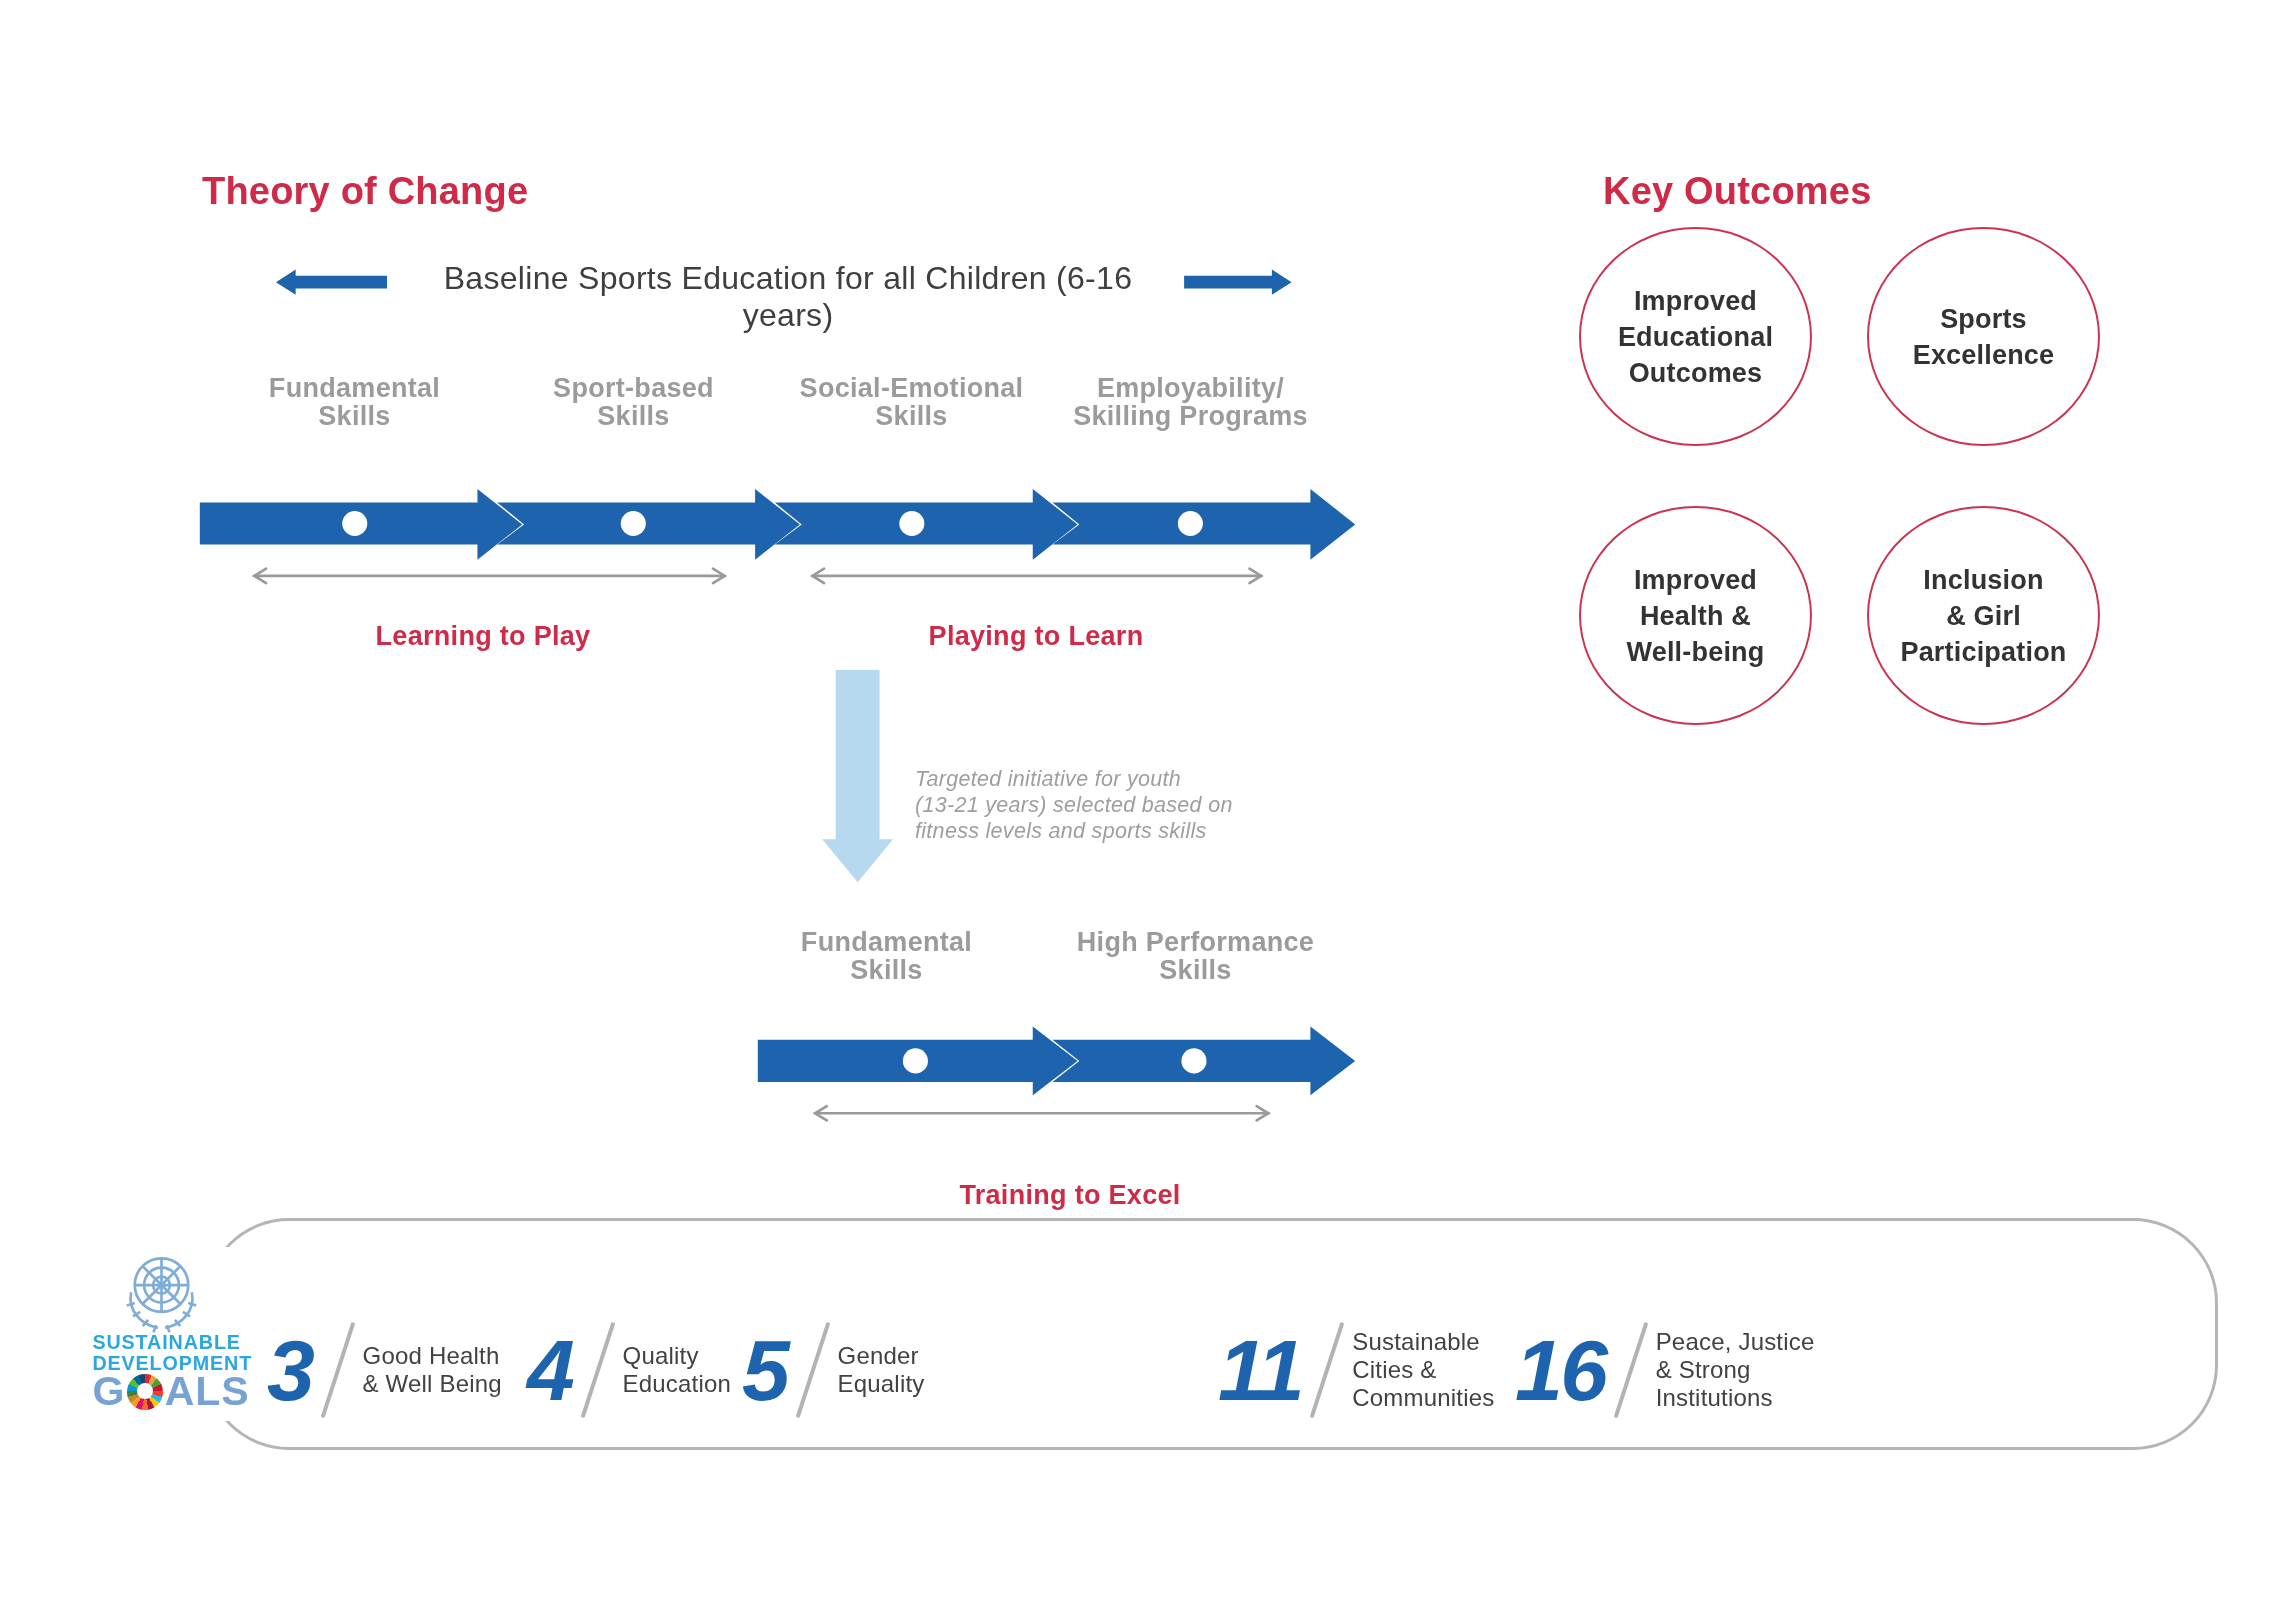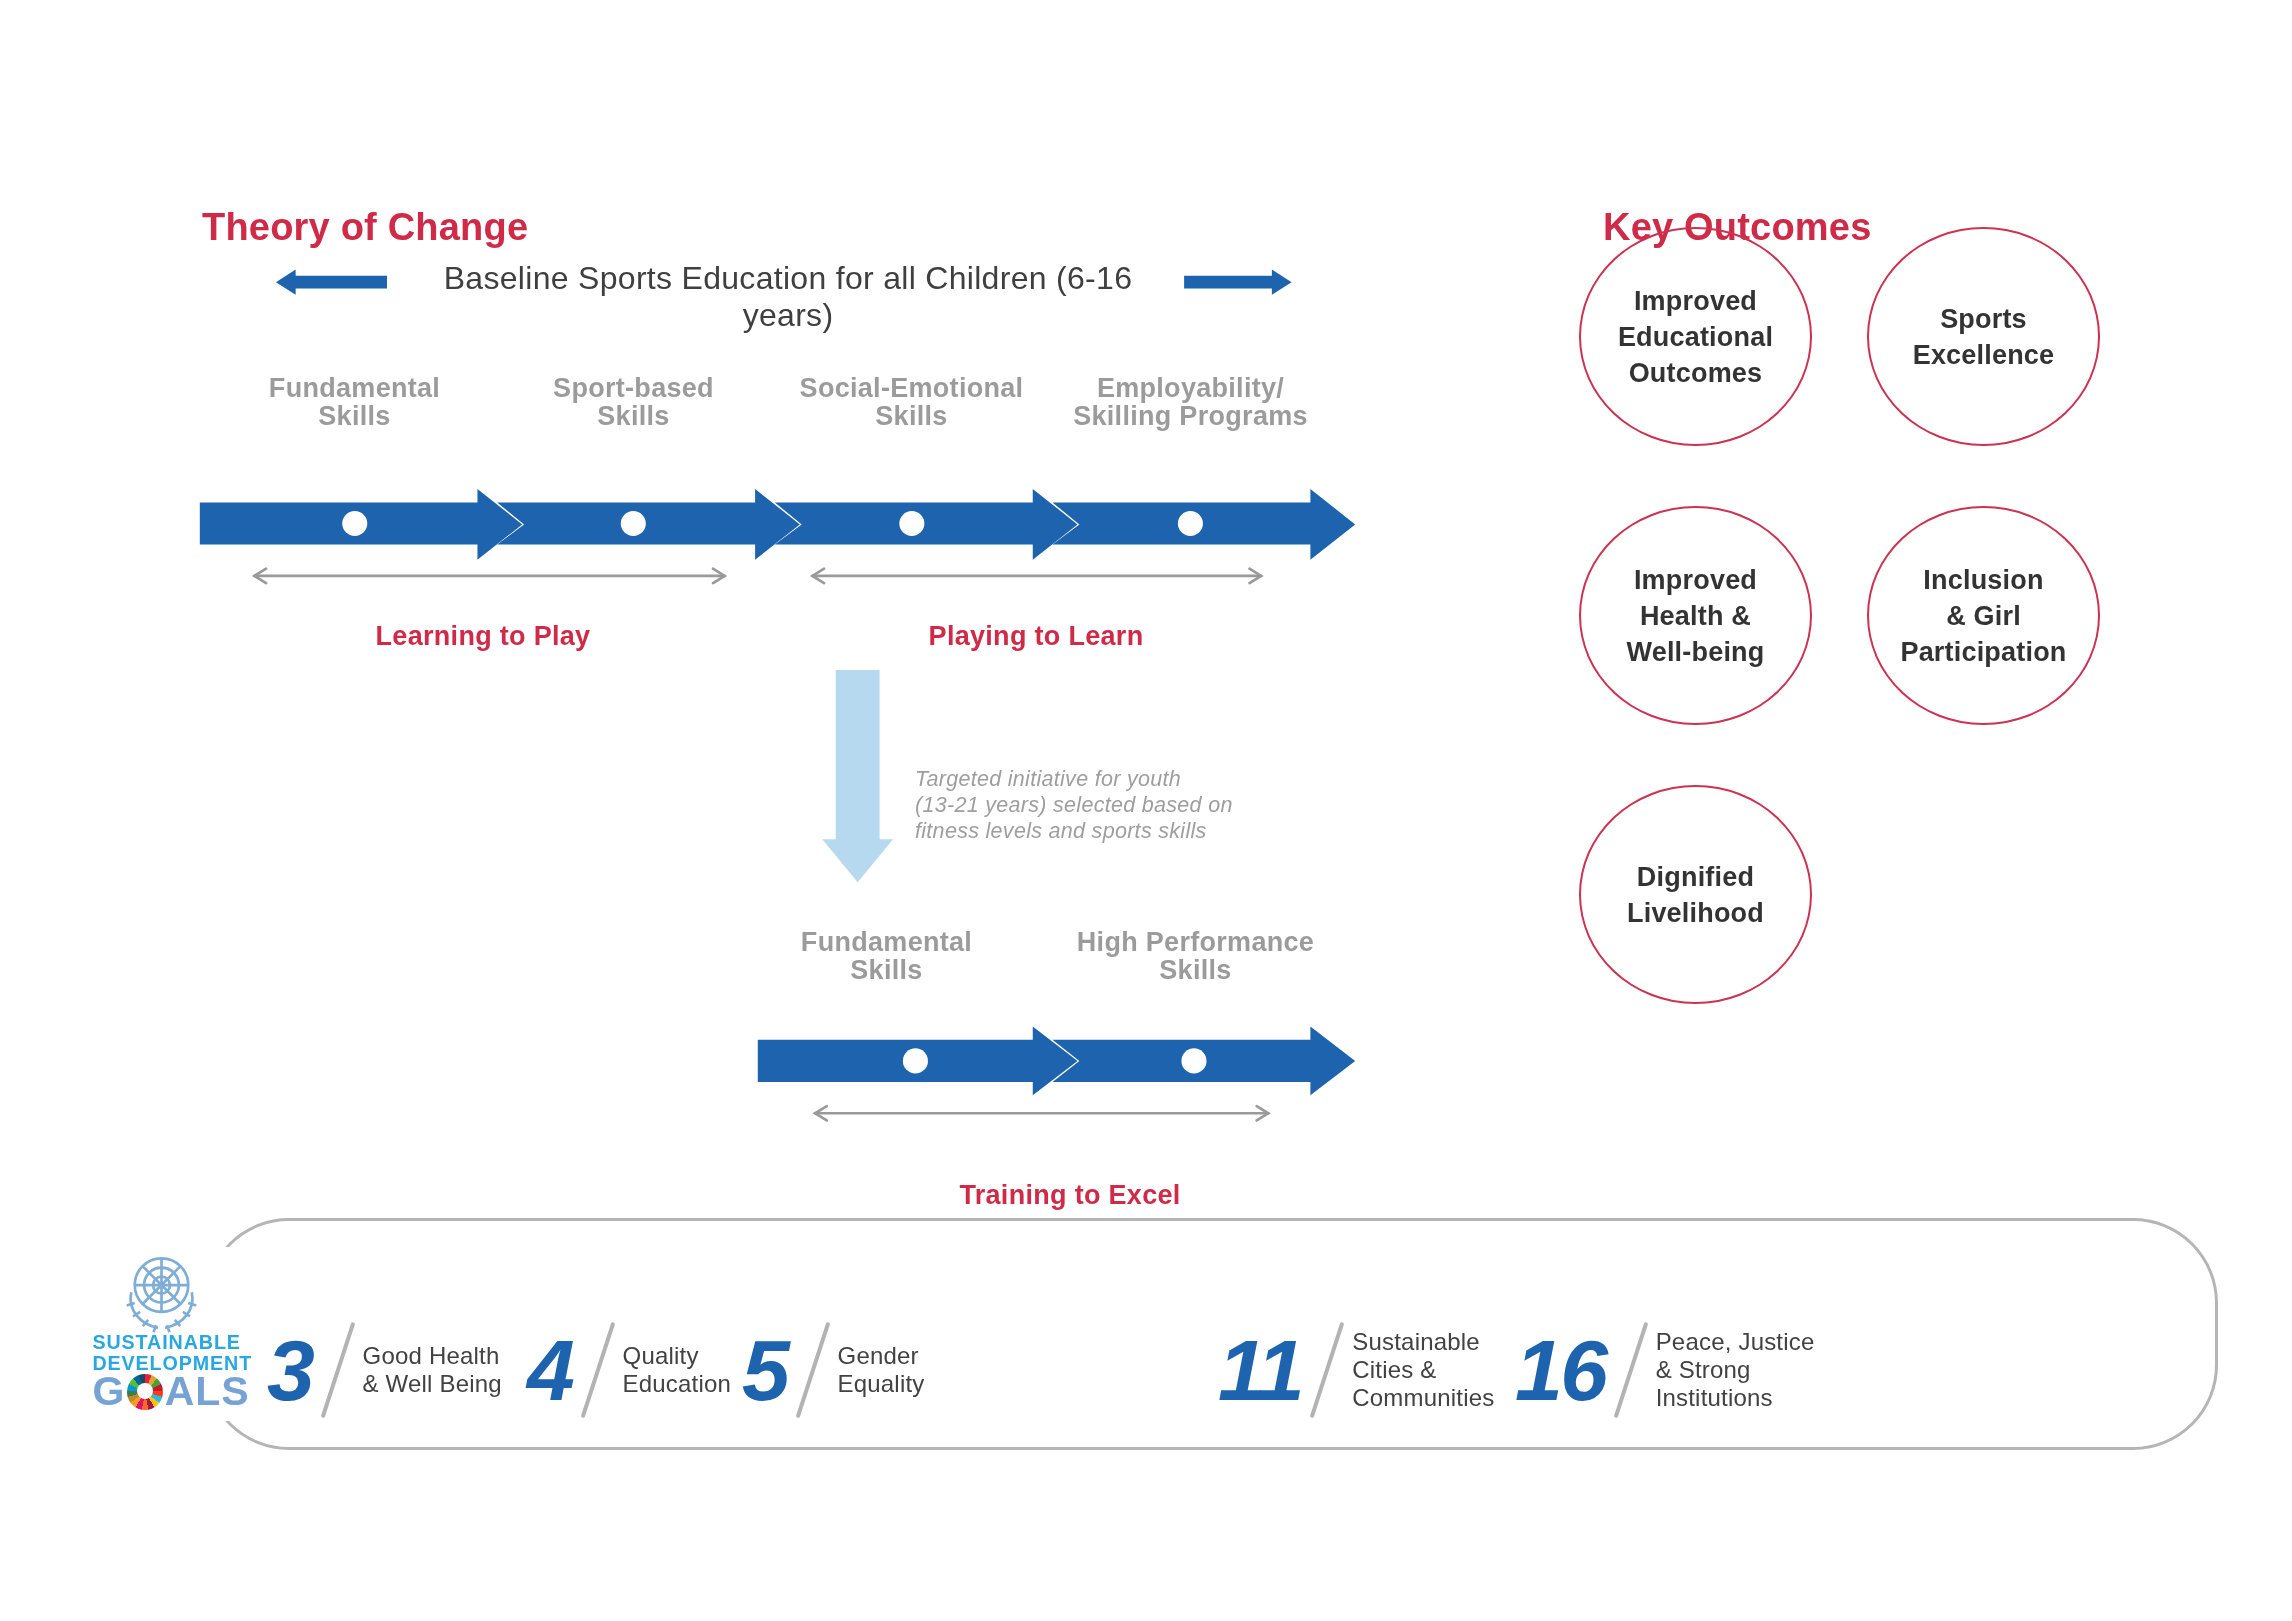--- a/index.html
+++ b/index.html
@@ -1,20 +1,20 @@
 <!DOCTYPE html>
 <html style="font-size:14.3px"><head>
 <meta charset="utf-8">
 <style>
   html,body{margin:0;padding:0;background:#ffffff;}
   .canvas{position:relative;width:2293px;height:1622px;background:#ffffff;overflow:hidden;
           font-family:"Liberation Sans","DejaVu Sans",sans-serif;}
   .abs{position:absolute;}
   .pre{white-space:pre-line;}
-  .section-title{font-size:38px;font-weight:700;color:#cf2a47;letter-spacing:0.2px;margin-top:36px;}
+  .section-title{font-size:38px;font-weight:700;color:#cf2a47;letter-spacing:0.2px;}
   .baseline-text{font-size:32px;color:#3f3f3f;text-align:center;letter-spacing:0.3px;}
   .stage-label{font-size:27px;font-weight:700;color:#9b9b9b;text-align:center;line-height:28px;letter-spacing:0.3px;}
   .phase-label{font-size:27px;font-weight:700;color:#cf2a47;text-align:center;letter-spacing:0.3px;}
   .note-text{font-size:21.5px;font-style:italic;color:#9e9e9e;line-height:26px;letter-spacing:0.3px;margin-top:28px;}
   .outcome-circle{position:absolute;width:229px;height:215px;border:2.2px solid #cc3350;border-radius:50%;
                   display:flex;align-items:center;justify-content:center;}
   .outcome-text{font-size:27px;font-weight:700;color:#333333;text-align:center;line-height:36px;letter-spacing:0.2px;}
   .sdg-bar{position:absolute;left:204px;top:1218px;width:2008px;height:226px;
            border:3.6px solid #b5b5b5;border-radius:85px;background:#ffffff;}
   .logo-box{position:absolute;left:79px;top:1247px;width:238px;height:174px;background:#ffffff;}
@@ -119,24 +119,20 @@
   <div class="outcome-circle" style="left:1579px;top:506px">
     <div class="outcome-text pre">Improved
 Health &amp;
 Well-being</div>
   </div>
   <div class="outcome-circle" style="left:1867px;top:506px">
     <div class="outcome-text pre">Inclusion
 &amp; Girl
 Participation</div>
   </div>
-  <div class="outcome-circle" style="left:1579px;top:785px">
-    <div class="outcome-text pre">Dignified
-Livelihood</div>
-  </div>
 
   <div class="sdg-bar"></div>
 
   <div class="logo-box">
     <svg class="abs" style="left:29px;top:1.8px" width="107" height="90" viewBox="0 0 120 100">
       <g stroke="#7fadd6" stroke-width="3" fill="none">
         <circle cx="60" cy="40" r="30"></circle>
         <circle cx="60" cy="40" r="19.5"></circle>
         <circle cx="60" cy="40" r="9.5"></circle>
         <line x1="30" y1="40" x2="90" y2="40"></line>

